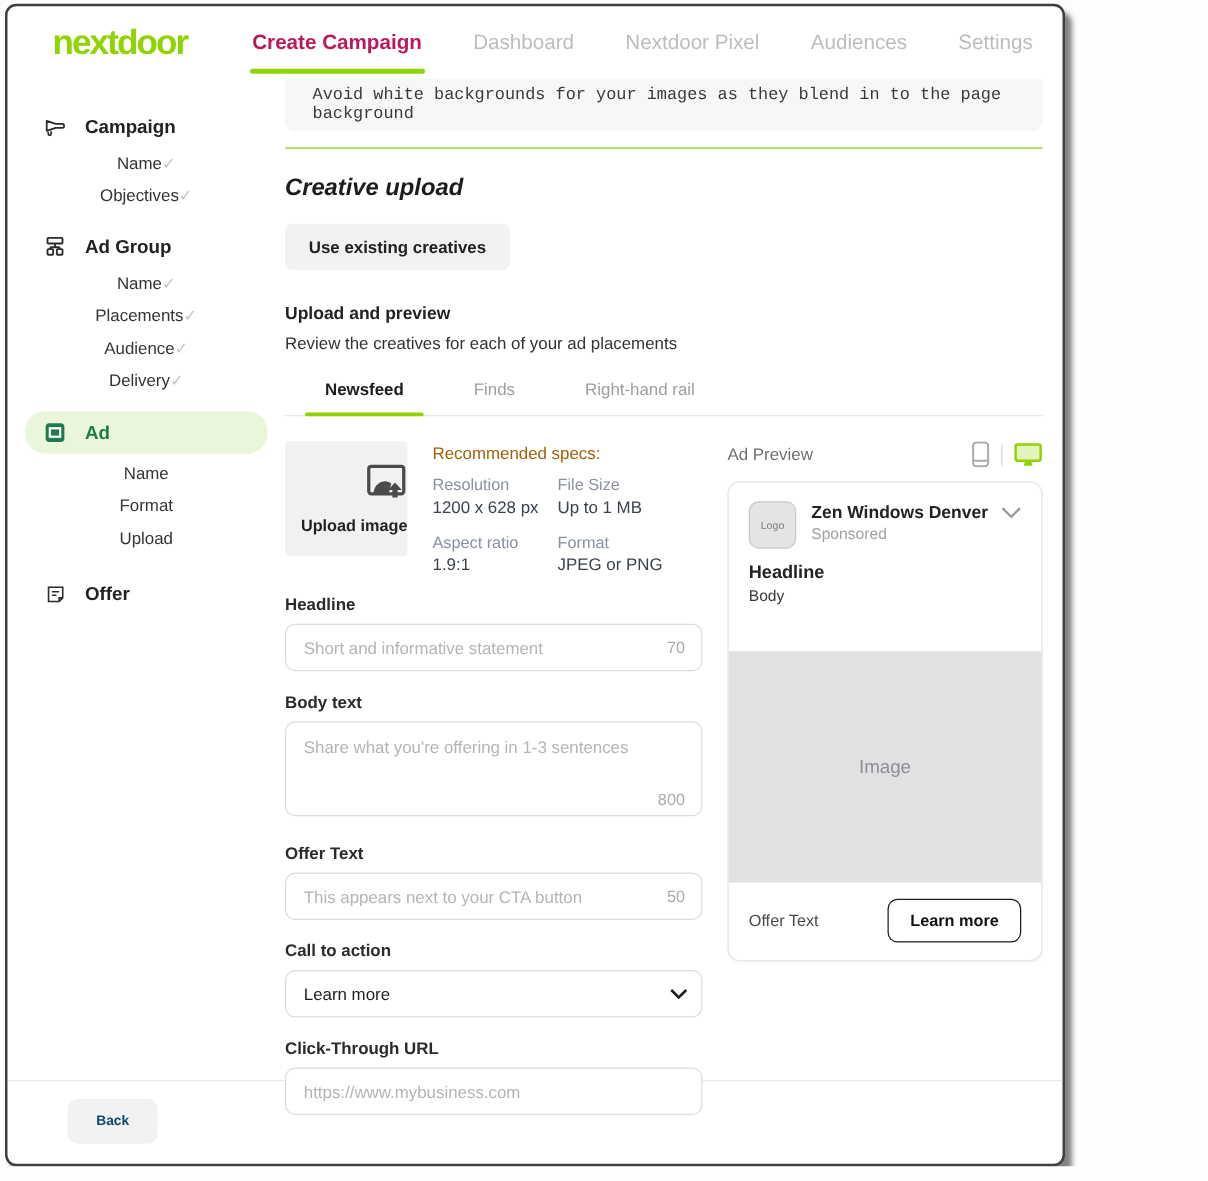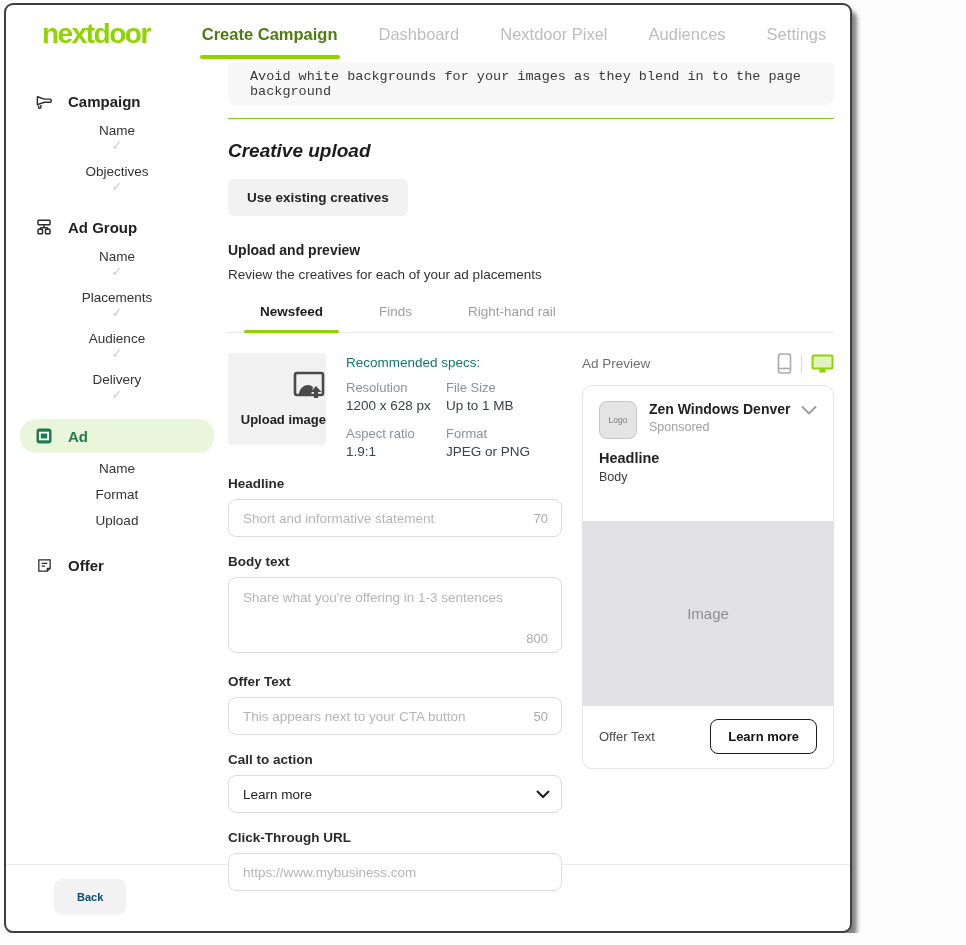--- a/index.html
+++ b/index.html
@@ -8,53 +8,53 @@
     position:relative; margin:3px 8px 0 4px; width:848px; height:930px;
     background:#fff; border:2px solid #3f3f3f; border-radius:9px;
     box-shadow:5px 7px 4px rgba(100,100,100,0.8);
     display:flex; flex-direction:column; overflow:hidden;
   }
   
   .topnav { flex:0 0 58px; display:flex; align-items:center; padding-left:36px; }
   .logo { font-size:28px; font-weight:bold; color:#8FD400; letter-spacing:-1.5px; cursor:pointer; }
   .nav-tabs { display:flex; margin-left:50px; gap:37px; align-items:center; }
   .nav-tab { font-size:16.5px; color:#BDBDBD; position:relative; padding:4px 2px; cursor:pointer; white-space:nowrap; }
-  .nav-tab.active { color:#4d7c0f; font-weight:bold; }
+  .nav-tab.active { color:#be185d; font-weight:bold; }
   .nav-tab.active::after { content:""; position:absolute; left:0; right:0; bottom:-11px; height:4px; background:#8FD400; border-radius:2px; }
   
   .body-row { flex:1; display:flex; min-height:0; }
   .sidebar { flex:0 0 222px; padding-top:22px; }
   .main { flex:1; padding-right:16px; min-width:0; }
   
   .side-section { margin-bottom:12px; }
   .side-header { display:flex; align-items:center; gap:14px; padding:6px 0 6px 28px; font-size:15px; font-weight:bold; color:#222; }
   .side-header .icn { width:20px; height:20px; display:flex; align-items:center; justify-content:center; }
   .side-header.active { background:#EAF6DB; border-radius:16px; margin:0 14px 2px 14px; padding:7px 0 7px 14px; color:#1F7A4D; }
-  .side-item { display:flex; align-items:center; justify-content:center; margin:0 0 0 55px; width:112px; padding:5.5px 0; font-size:13.5px; color:#333; cursor:pointer;flex-direction:column; }
+  .side-item { display:flex; align-items:center; justify-content:center; margin:0 0 0 55px; width:112px; padding:5.5px 0; font-size:13.5px; color:#333; cursor:pointer; }
   .check { color:#C9C9C9; font-size:13px; }
   
   .notice-wrap { border-bottom:1px solid #84cc16; padding-bottom:13px;font-family:Liberation Mono, monospace; }
   .notice { background:#F7F7F7; border-radius:0 0 8px 8px; height:42px; display:flex; align-items:center; padding-left:22px; font-size:13.5px; color:#3A3A3A; }
   .heading { margin-top:21px; font-size:19px; font-weight:bold; font-style:italic; color:#1c1c1c; }
   .existing-btn { margin-top:17px; display:inline-block; background:#F2F2F2; border:none; border-radius:6px; padding:11px 19px; font-size:13.5px; font-weight:bold; color:#222; cursor:pointer; font-family:inherit; }
   .up-title { margin-top:26px; font-size:14px; font-weight:bold; color:#222; }
   .up-sub { margin-top:9px; font-size:13.5px; color:#333; }
   .ptabs { display:flex; margin-top:22px; border-bottom:1px solid #E6E6E6; gap:44px; padding-left:26px; }
   .ptab { font-size:13.5px; color:#9E9E9E; padding:0 6px 13px; position:relative; cursor:pointer; white-space:nowrap; }
   .ptab.active { color:#1c1c1c; font-weight:bold; }
   .ptab.active::after { content:""; position:absolute; left:-10px; right:-10px; bottom:-1px; height:3.5px; background:#8FD400; border-radius:2px; }
   .content-row { display:flex; margin-top:20px; }
   .left-col { flex:0 0 334px; }
   .right-col { flex:1; margin-left:20px; max-width:350px; }
   
   .upload-row { display:flex; }
   .upload-box { width:98px; height:92px; background:#F1F1F1; border-radius:4px; display:flex; flex-direction:column; align-items:flex-end; justify-content:center; gap:7px; cursor:pointer; }
   .upload-box .lbl { font-size:13px; font-weight:bold; color:#222; }
   .specs { margin-left:20px; padding-top:2px; }
-  .specs-title { font-size:13.5px; color:#0f766e; }
+  .specs-title { font-size:13.5px; color:#a16207; }
   .specs-grid { display:grid; grid-template-columns:100px auto; row-gap:13px; margin-top:10px; }
   .spec .sl { font-size:13px; color:#8A919E; }
   .spec .sv { font-size:13.5px; color:#3A424E; margin-top:3px; }
   
   .field { margin-top:17px; }
   .field > label { display:block; font-size:13.5px; font-weight:bold; color:#2b2b2b; margin-bottom:8px; }
   .input-wrap { position:relative; }
   .text-input { width:100%; height:38px; border:1px solid #DCDCDC; border-radius:8px; padding:0 44px 0 14px; font-size:13.5px; color:#222; font-family:inherit; outline:none; background:#fff; }
   .text-input::placeholder, textarea::placeholder { color:#B5B5B5; }
   textarea.text-input { height:76px; padding:12px 14px; resize:none; }

